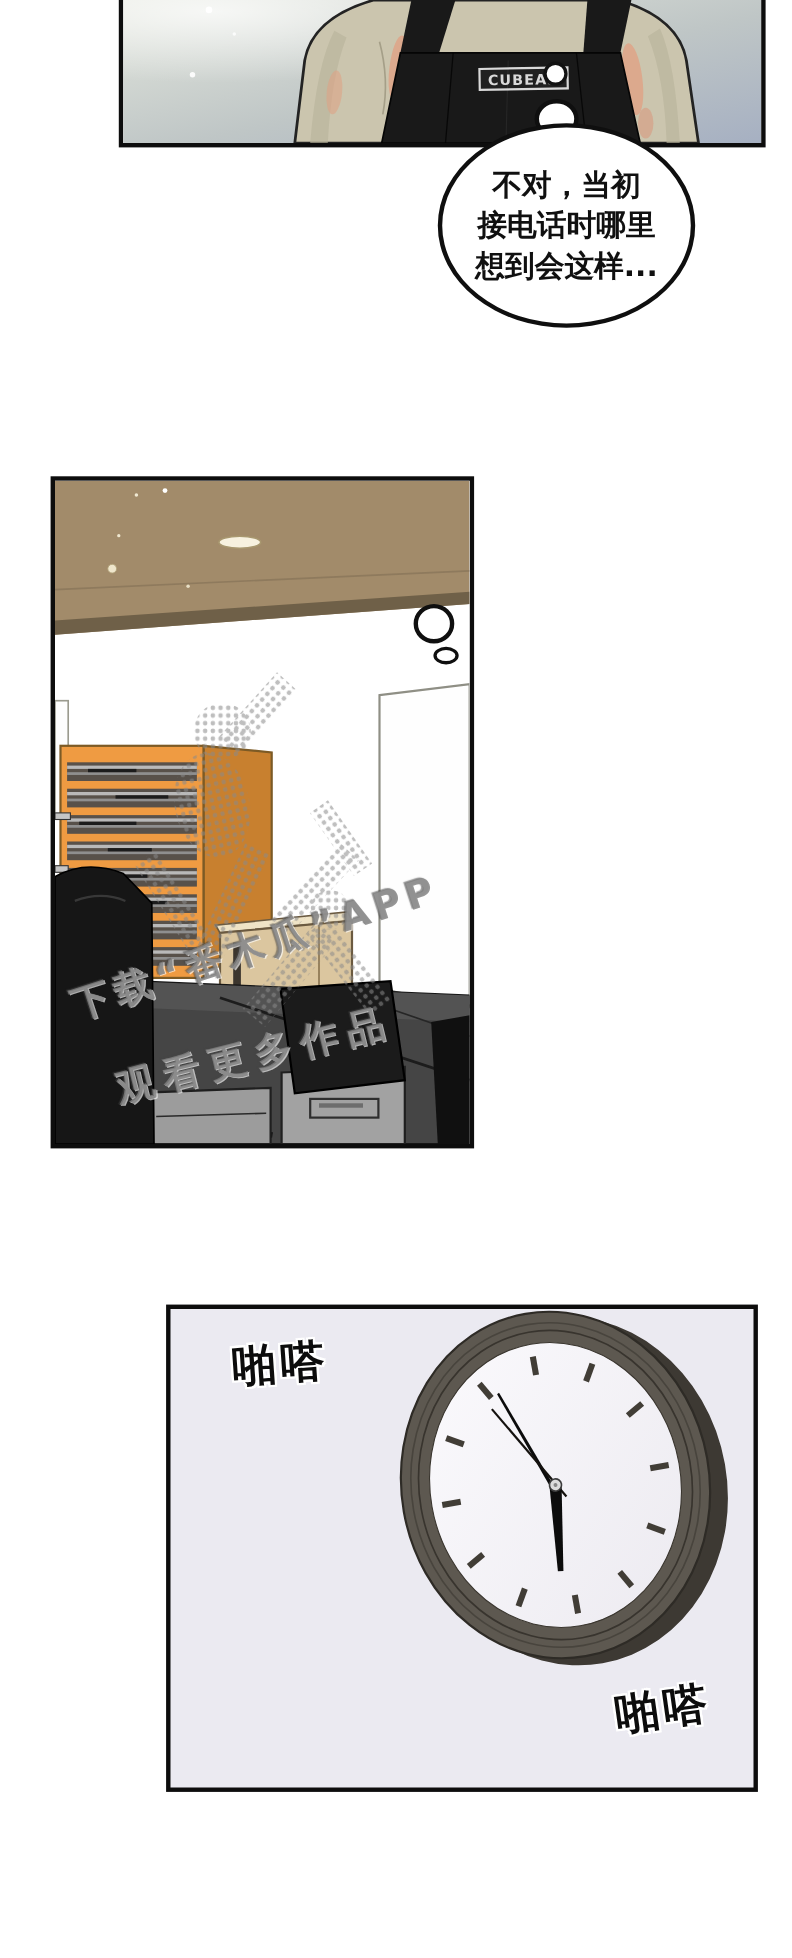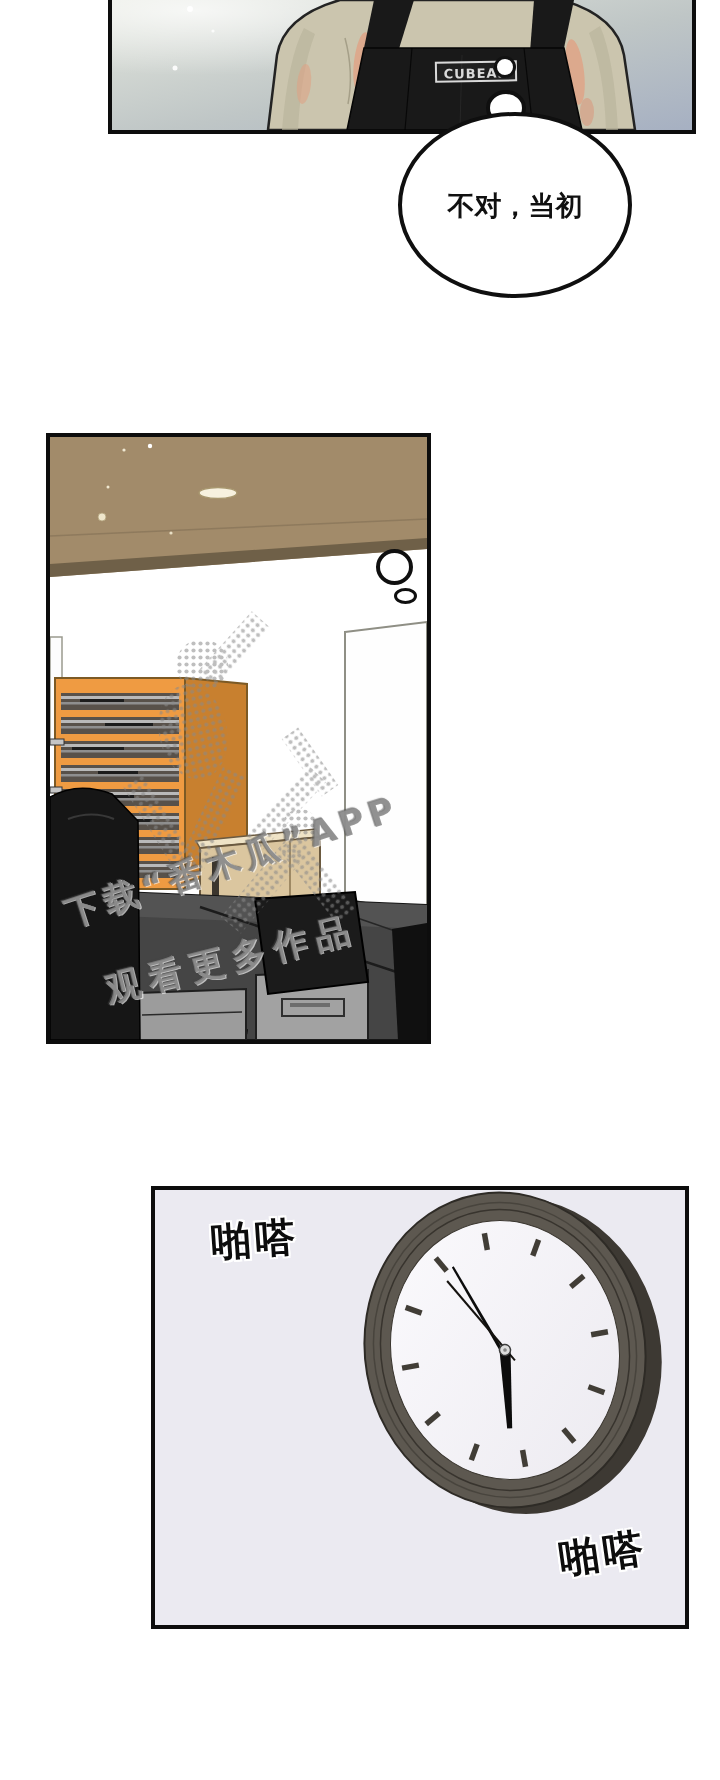--- a/index.html
+++ b/index.html
@@ -86,20 +86,22 @@
     <div class="apron-tag">
       <span>CUBEAR</span>
     </div>
     <div class="thought-dot dot-a"></div>
   </div>
 
   <div class="bump bump-b1"></div>
 
   <div class="bubble bubble1">
     <div class="ln">不对，当初</div>
+    <div class="ln">接电话时哪里</div>
+    <div class="ln">想到会这样...</div>
   </div>
 
   <div class="panel panel2">
     <svg viewBox="0 0 377 603" width="377" height="603">
       <defs>
         <pattern id="ht" width="7" height="7" patternUnits="userSpaceOnUse">
           <circle cx="3.5" cy="3.5" r="2.1" fill="#8a8a8a"></circle>
         </pattern>
       </defs>
       <rect x="0" y="0" width="377" height="603" fill="#ffffff"></rect>

